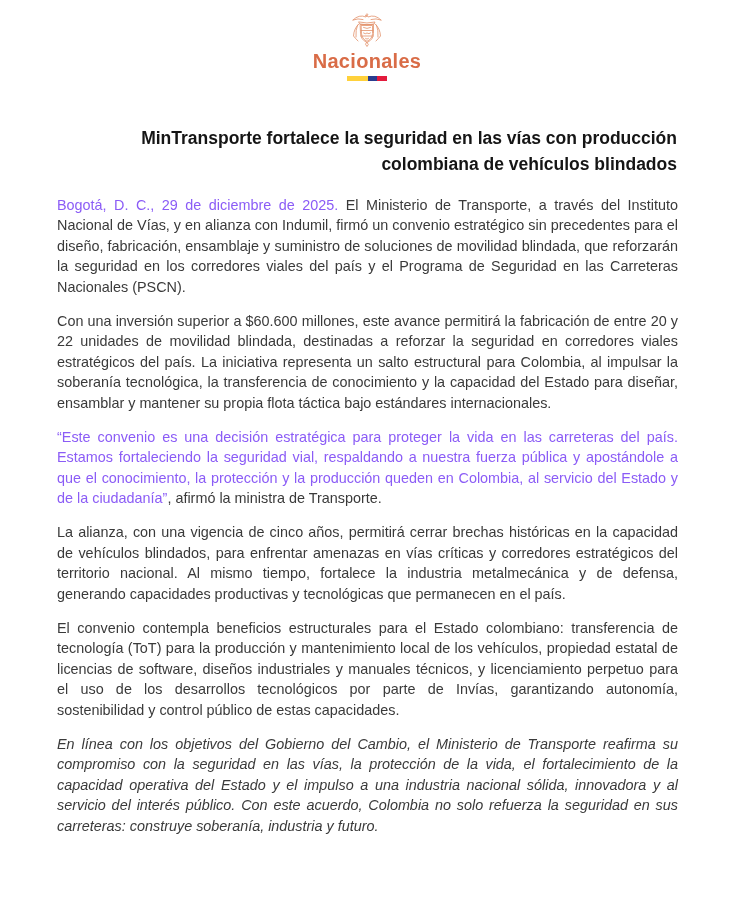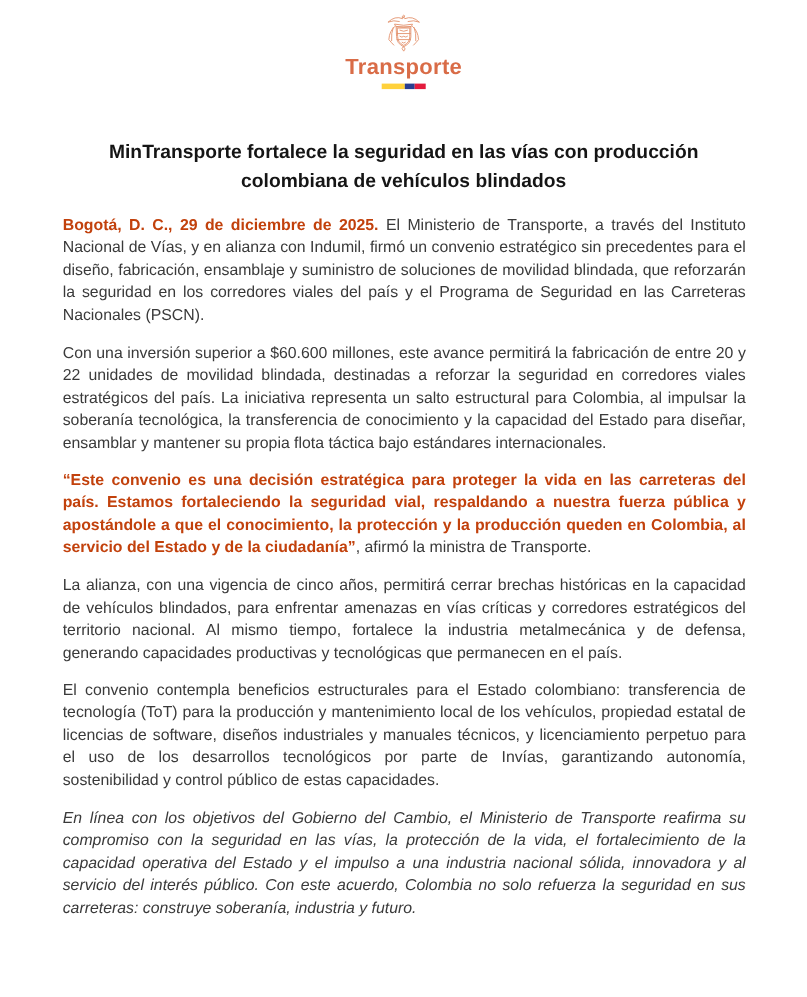--- a/index.html
+++ b/index.html
@@ -28,36 +28,36 @@
     margin: 3px auto 0 auto;
     display: flex;
   }
   .flag-bar span { height: 100%; display: block; }
   h1.title {
     margin: 44px 57px 0 57px;
     width: 620px;
     font-size: 17.5px;
     line-height: 26px;
     font-weight: 700;
-    text-align: center;
+    text-align: right;
     color: #151515;
   }
   main.body-col {
     margin: 18px 57px 0 57px;
     width: 621px;
   }
   main.body-col p {
     margin: 0 0 13.5px 0;
     font-size: 14.4px;
     line-height: 20.5px;
     text-align: justify;
     color: #3a3a3a;
   }
   main.body-col p:last-child { margin-bottom: 0; font-style: italic; }
-  main.body-col strong { color: #c2410c; font-weight: 700; }
+  main.body-col strong { color: #8b5cf6; font-weight: 400; }
 </style>
 </head>
 <body>
 
 <header class="header">
   <svg class="emblem" viewBox="0 0 34 36" fill="none" stroke="#e2906a" stroke-width="0.8" stroke-linecap="round">
 
     <path d="M3,8 Q9,2 16,5 Q17,2 18,5 Q25,2 31,8"></path>
     <path d="M3,8 Q8,6 13,7.5 M31,8 Q26,6 21,7.5"></path>
 
@@ -71,21 +71,21 @@
     <path d="M10.5,12.5 h13 v9 q0,6 -6.5,9 q-6.5,-3 -6.5,-9 z"></path>
     <path d="M11.5,13.5 h11 v8 q0,5.2 -5.5,7.8 q-5.5,-2.6 -5.5,-7.8 z"></path>
     <line x1="11" y1="18.5" x2="23" y2="18.5"></line>
     <line x1="11" y1="24" x2="23" y2="24"></line>
 
     <path d="M13.5,15.5 q3.5,2 7,0 M13.5,21 q2,1.5 3.5,0 q2,1.5 3.5,0"></path>
     <path d="M15.5,26.5 q1.5,1.5 3,0"></path>
 
     <path d="M17,30.5 l1.3,2 l-1.3,2 l-1.3,-2 z"></path>
   </svg>
-  <div class="brand">Transporte</div>
+  <div class="brand">Nacionales</div>
   <div class="flag-bar">
       <span style="background: rgb(255, 209, 59); width: 52%;"></span>
       <span style="background: rgb(42, 61, 143); width: 23%;"></span>
       <span style="background: rgb(227, 27, 61); width: 25%;"></span>
     </div>
 </header>
 
 <h1 class="title">MinTransporte fortalece la seguridad en las vías con producción colombiana de vehículos blindados</h1>
 
 <main class="body-col">

